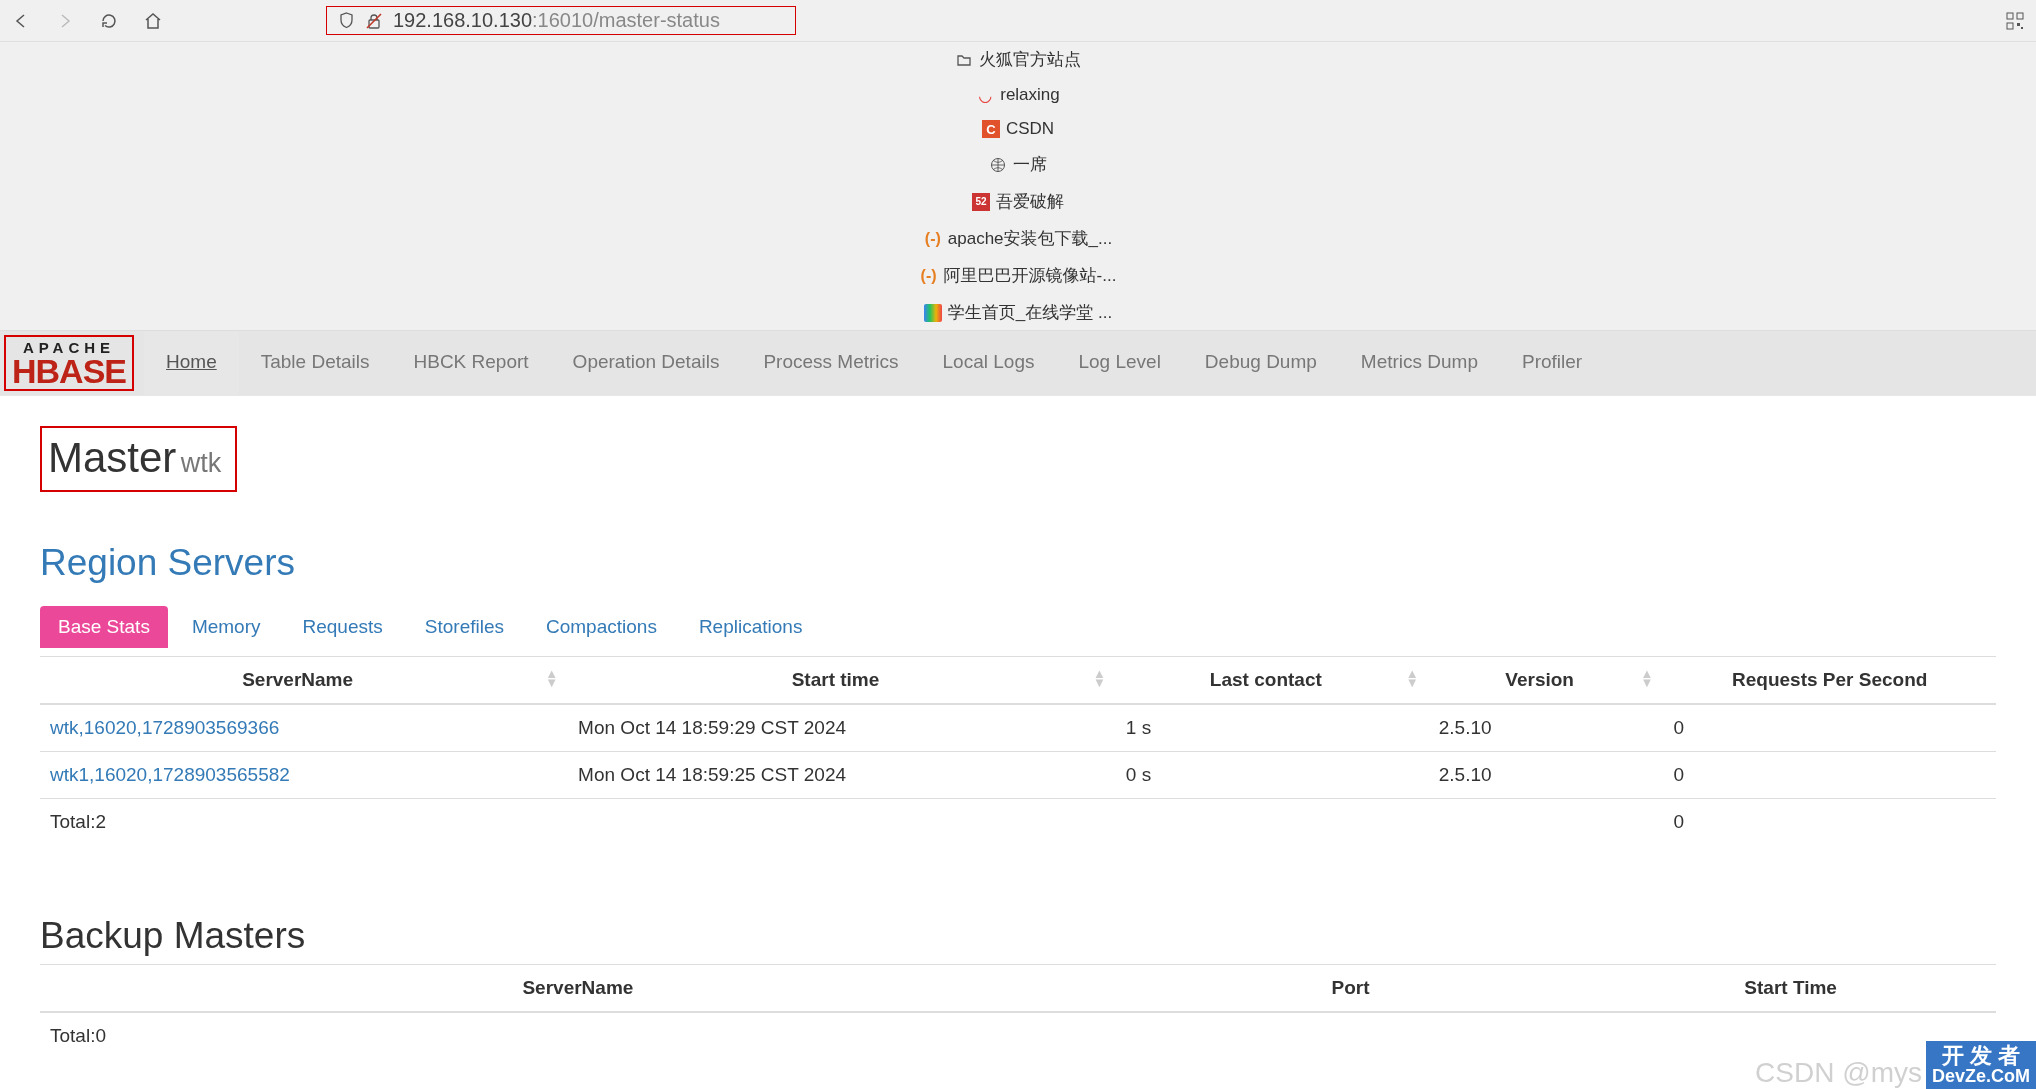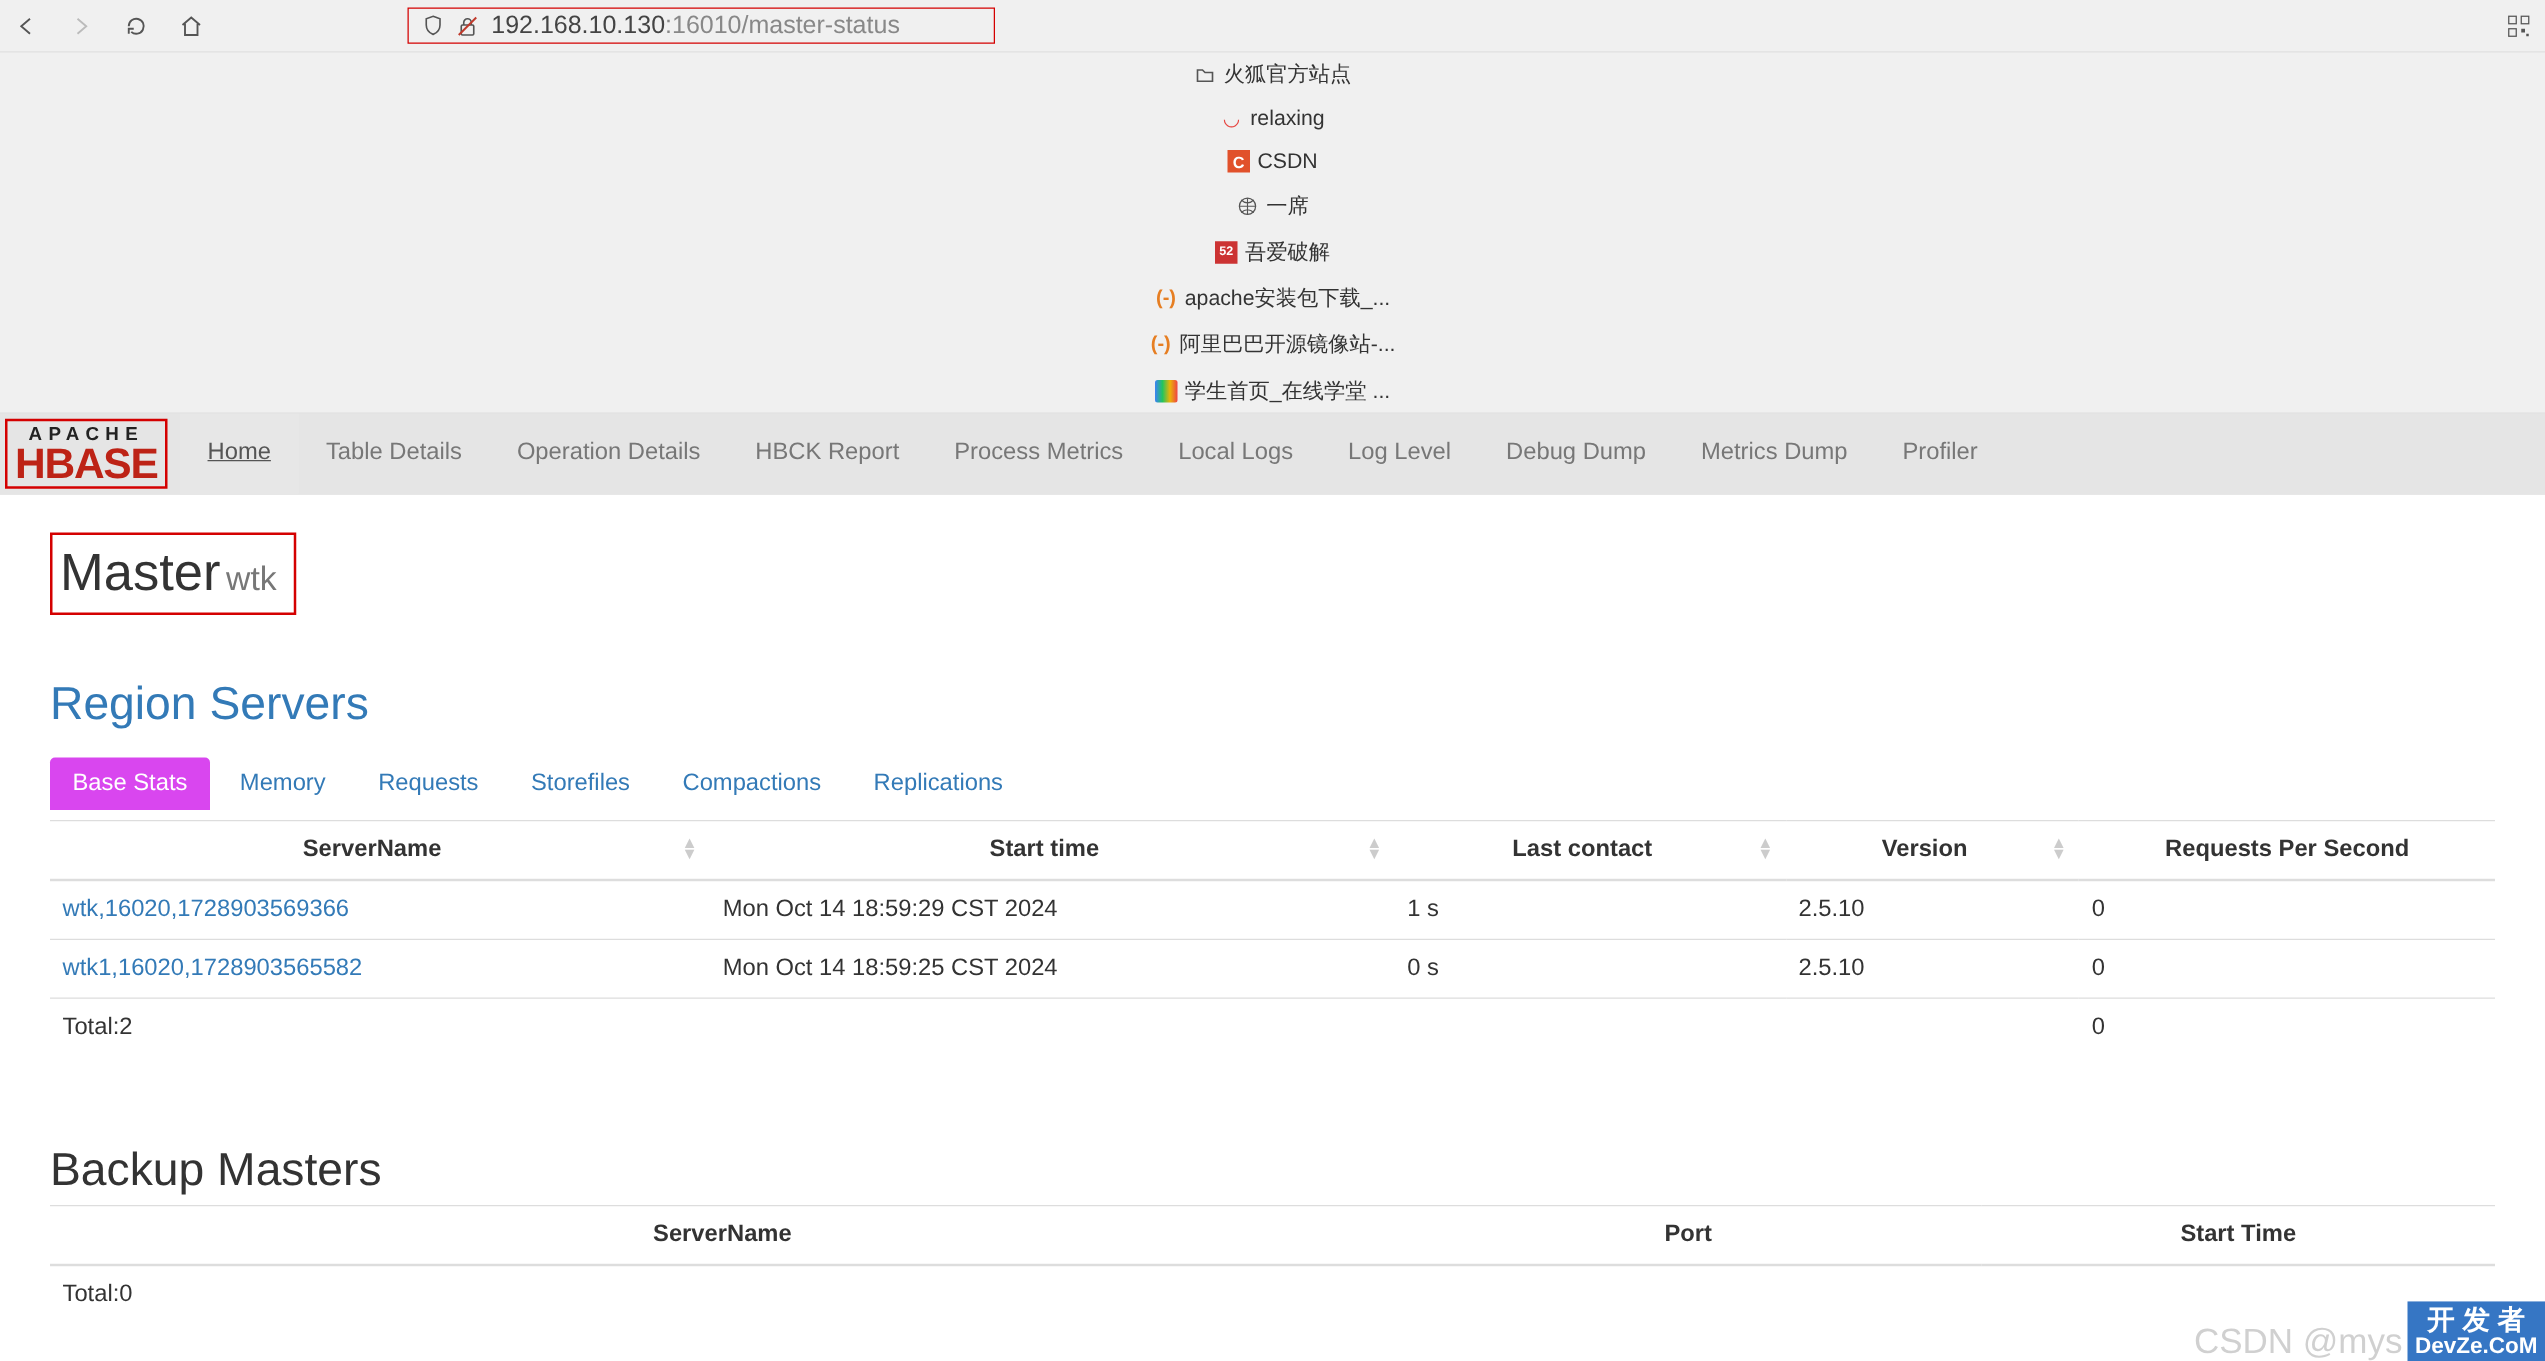--- a/index.html
+++ b/index.html
@@ -32,21 +32,21 @@
     .content { padding: 30px 40px; }
     .master-box { border: 2px solid #d40000; display: inline-block; padding: 6px 14px 8px 6px; margin-bottom: 50px; }
     .master-box h1 { font-size: 42px; font-weight: 500; color: #333; display: inline; }
     .master-box .sub { font-size: 27px; color: #777; }
 
     h2.section-title { font-size: 37px; color: #337ab7; font-weight: 500; margin-bottom: 22px; }
     h2.section-dark { font-size: 37px; color: #333; font-weight: 500; margin-bottom: 7px; margin-top: 70px; }
 
     .tabs { display: flex; gap: 6px; margin-bottom: 8px; }
     .tab { padding: 10px 18px; color: #337ab7; font-size: 19px; cursor: pointer; border-radius: 4px 4px 0 0; }
-    .tab.active { background: #d946ef; color: #fff; }
+    .tab.active { background: #ec4899; color: #fff; }
 
     table { width: 100%; border-collapse: collapse; }
     th { text-align: center; padding: 12px 10px; font-size: 19px; font-weight: bold; border-top: 1px solid #ddd; border-bottom: 2px solid #ddd; position: relative; }
     th .sort { float: right; color: #ccc; font-size: 13px; line-height: 0.7; display:flex; flex-direction:column; }
     td { padding: 12px 10px; font-size: 19px; border-top: 1px solid #ddd; }
     td a { color: #337ab7; text-decoration: none; }
 
     .watermark { position: fixed; right: 0; bottom: 0; display: flex; align-items:flex-end; gap: 4px; }
     .wm-csdn { font-size: 28px; color: rgba(120,120,120,0.35); font-weight: 400; }
     .wm-badge { background: #3676c4; color: #fff; padding: 4px 6px; font-size: 18px; font-weight:bold; text-align:center; line-height:1; }
@@ -154,22 +154,22 @@
   </div>
 </div>
 
 <div class="hbase-nav">
   <div class="logo-box">
     <div class="logo-top">APACHE</div>
     <div class="logo-main">HBASE</div>
   </div>
   <div class="navitem active">Home</div>
   <div class="navitem">Table Details</div>
+  <div class="navitem">HBCK Report</div>
   <div class="navitem">Operation Details</div>
-  <div class="navitem">HBCK Report</div>
   <div class="navitem">Process Metrics</div>
   <div class="navitem">Local Logs</div>
   <div class="navitem">Log Level</div>
   <div class="navitem">Debug Dump</div>
   <div class="navitem">Metrics Dump</div>
   <div class="navitem">Profiler</div>
 </div>
 
 <div class="content">
   <div class="master-box">

